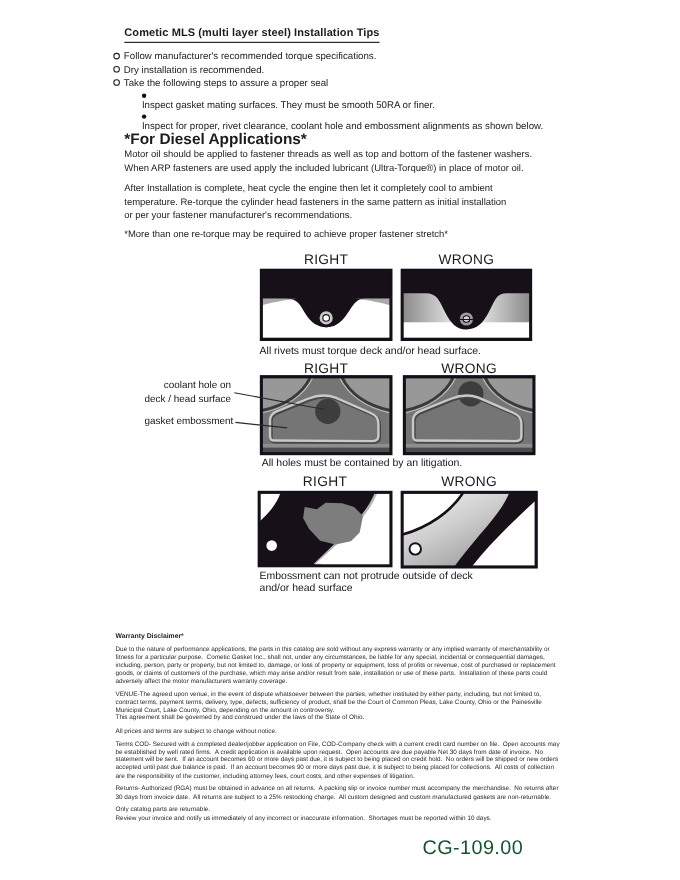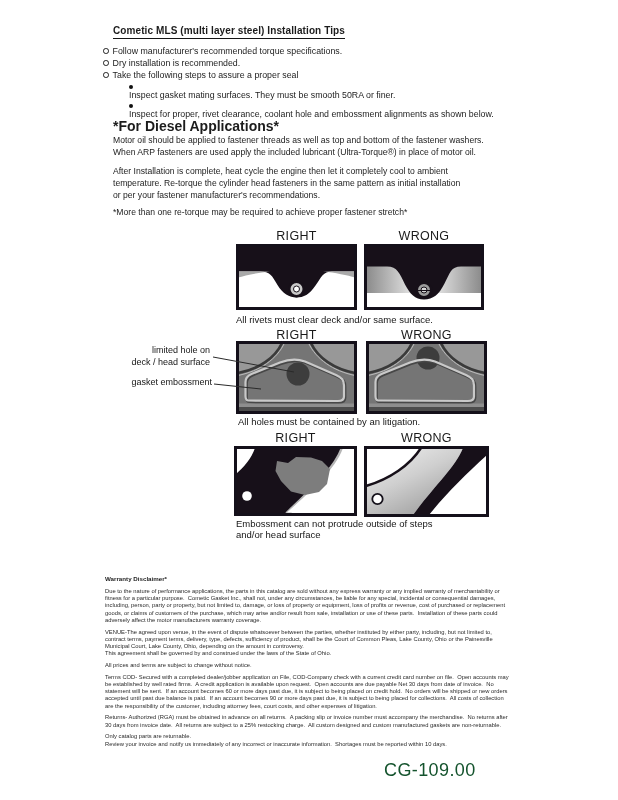--- a/index.html
+++ b/index.html
@@ -98,26 +98,26 @@
     </defs>
     <rect x="1.5" y="1.5" width="117" height="63" fill="#ffffff"></rect>
     <rect x="2" y="22" width="116" height="27" fill="url(#g1)"></rect>
     <path d="M2,2 H118 V22.5 H97 C87,22.5 86,29 80.5,39.5 C75,50.5 69,55.5 60,55.5 C51,55.5 46,50 41,40.5 C35.5,29.5 33.5,22.5 23,22.5 H2 Z" fill="#171019"></path>
     <circle cx="60" cy="46" r="7.2" fill="#9c9c9c" stroke="#171019" stroke-width="2.4"></circle>
     <circle cx="60" cy="46" r="3" fill="#d6d6d6" stroke="#171019" stroke-width="1"></circle>
     <line x1="54" y1="46.5" x2="66" y2="46.5" stroke="#171019" stroke-width="1"></line>
     <rect x="1.5" y="1.5" width="117" height="63" fill="none" stroke="#14101a" stroke-width="3"></rect>
   </svg>
 
-  <div class="abs caption" style="left:236px; top:314px;">All rivets must clear deck and/or same surface.</div>
+  <div class="abs caption" style="left:236px; top:314px;">All rivets must torque deck and/or head surface.</div>
 
   <div class="abs dg-label" style="left:236px; top:328px; width:121px;">RIGHT</div>
   <div class="abs dg-label" style="left:366px; top:328px; width:121px;">WRONG</div>
 
-  <div class="abs callout" style="left:90px; top:345px; width:120px;">limited hole on
+  <div class="abs callout" style="left:90px; top:345px; width:120px;">coolant hole on
 deck / head surface</div>
   <div class="abs callout" style="left:92px; top:377px; width:120px;">gasket embossment</div>
 
   <svg class="abs" style="left:236px; top:341px;" width="121" height="73" viewBox="0 0 121 73">
     <rect x="1.5" y="1.5" width="118" height="70" fill="#757575"></rect>
     <path d="M2,2 H46 C39,17 23,28 2,32 Z" fill="#989898"></path>
     <path d="M119,2 H75 C82,17 98,28 119,32 Z" fill="#989898"></path>
     <path d="M46,2 C39,17 23,28 2,32" stroke="#3a3a3a" stroke-width="2.6" fill="none"></path>
     <path d="M75,2 C82,17 98,28 119,32" stroke="#3a3a3a" stroke-width="2.6" fill="none"></path>
     <path d="M48.5,2 C41,18 24,30 2,34.5" stroke="#bdbdbd" stroke-width="1" fill="none"></path>
@@ -175,21 +175,21 @@
       </linearGradient>
     </defs>
     <rect x="1.5" y="1.5" width="122" height="68" fill="#ffffff"></rect>
     <path d="M57,2 L99,2 C91,22 70,40 49,69 L2,69 L2,40 C26,33 46,19 57,2 Z" fill="url(#grad3)"></path>
     <path d="M57,2 C46,19 26,33 2,40" stroke="#171019" stroke-width="2.4" fill="none"></path>
     <path d="M99,2 H123 V9 C101,29 81,49 65,69 H49 C70,40 91,22 99,2 Z" fill="#171019"></path>
     <circle cx="13.5" cy="53" r="5.2" fill="#ffffff" stroke="#14101a" stroke-width="1.8"></circle>
     <rect x="1.5" y="1.5" width="122" height="68" fill="none" stroke="#14101a" stroke-width="3"></rect>
   </svg>
 
-  <div class="abs caption" style="left:236px; top:518px;">Embossment can not protrude outside of steps
+  <div class="abs caption" style="left:236px; top:518px;">Embossment can not protrude outside of deck
 and/or head surface</div>
 
   <div class="abs fine-wrap">
     <p class="fine-head">Warranty Disclaimer*</p>
     <p class="fine">Due to the nature of performance applications, the parts in this catalog are sold without any express warranty or any implied warranty of merchantability or
 fitness for a particular purpose.  Cometic Gasket Inc., shall not, under any circumstances, be liable for any special, incidental or consequential damages,
 including, person, party or property, but not limited to, damage, or loss of property or equipment, loss of profits or revenue, cost of purchased or replacement
 goods, or claims of customers of the purchase, which may arise and/or result from sale, installation or use of these parts.  Installation of these parts could
 adversely affect the motor manufacturers warranty coverage.</p>
     <p class="fine">VENUE-The agreed upon venue, in the event of dispute whatsoever between the parties, whether instituted by either party, including, but not limited to,

